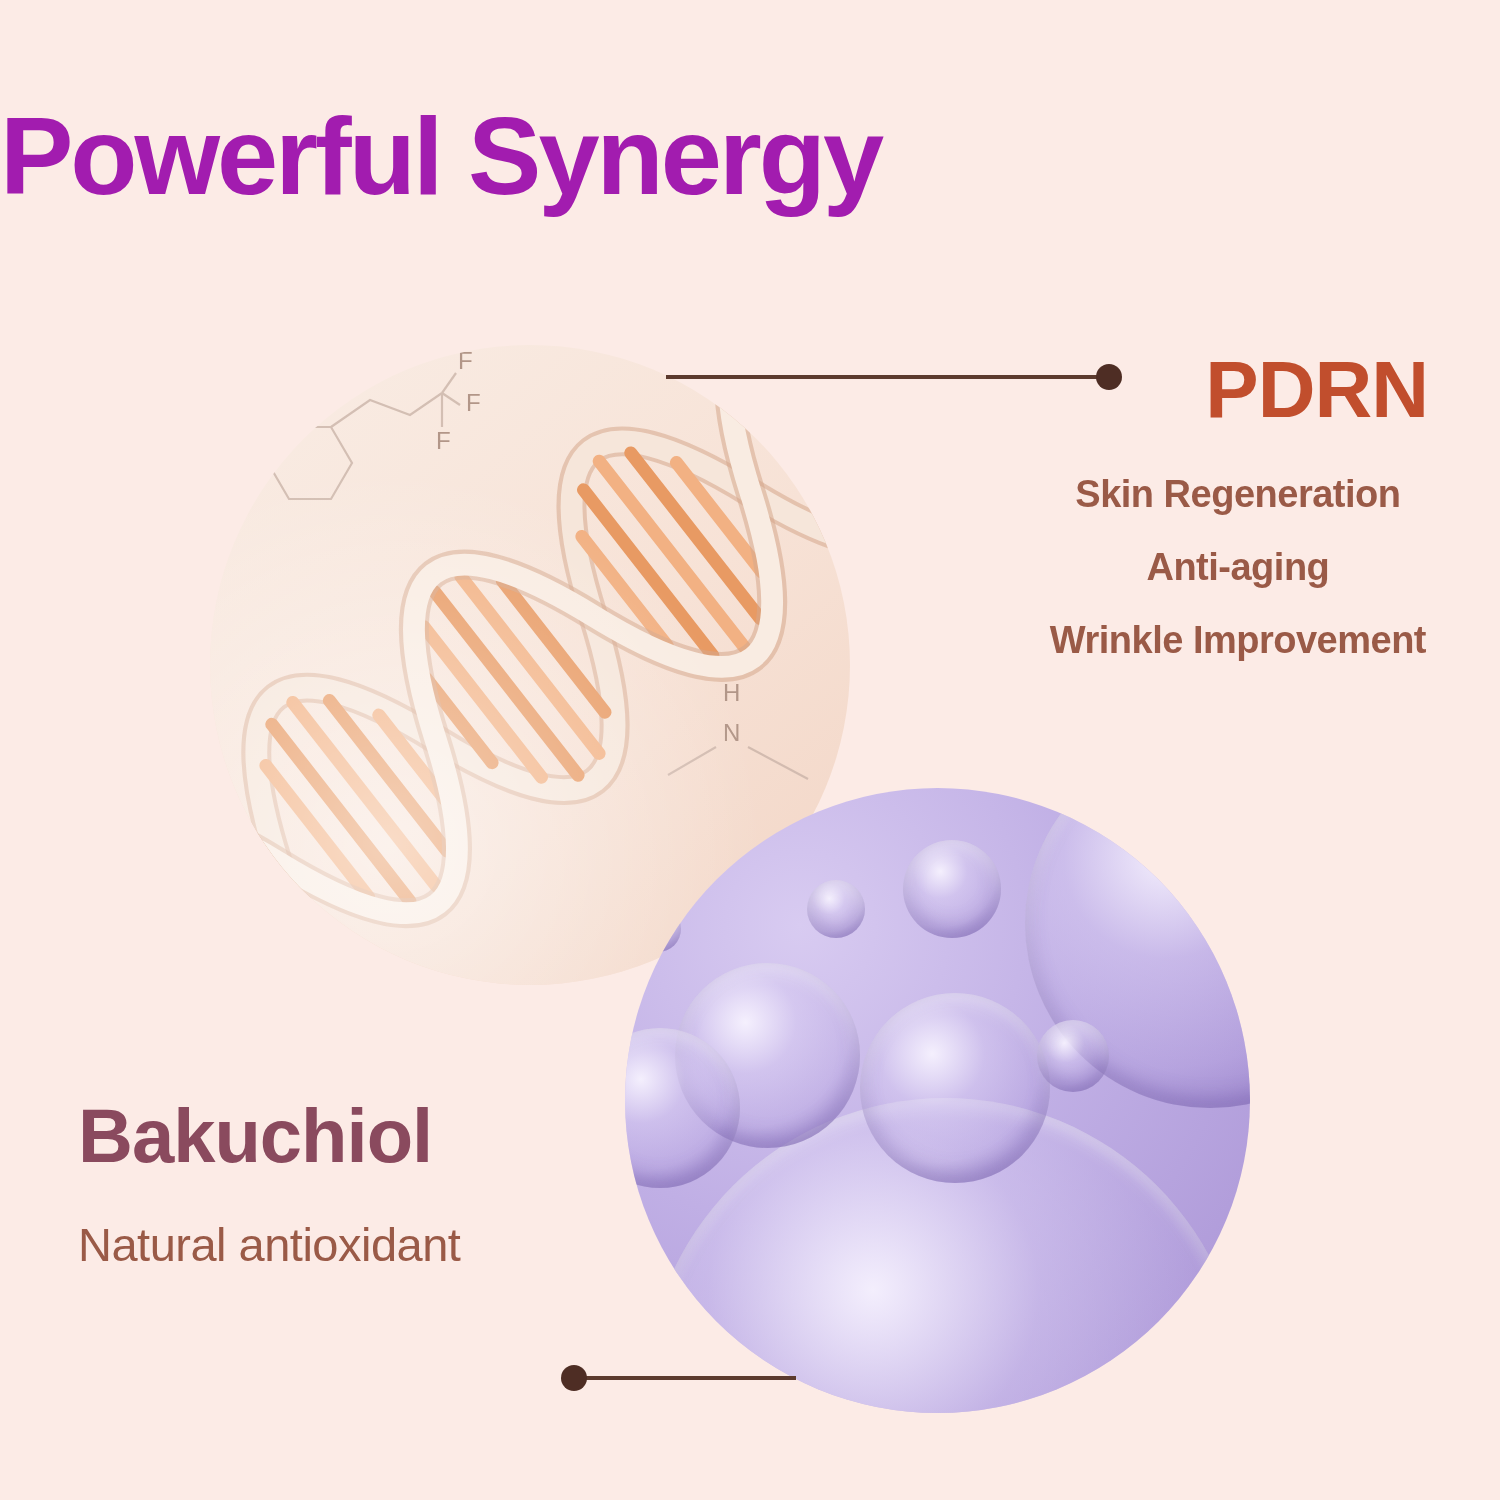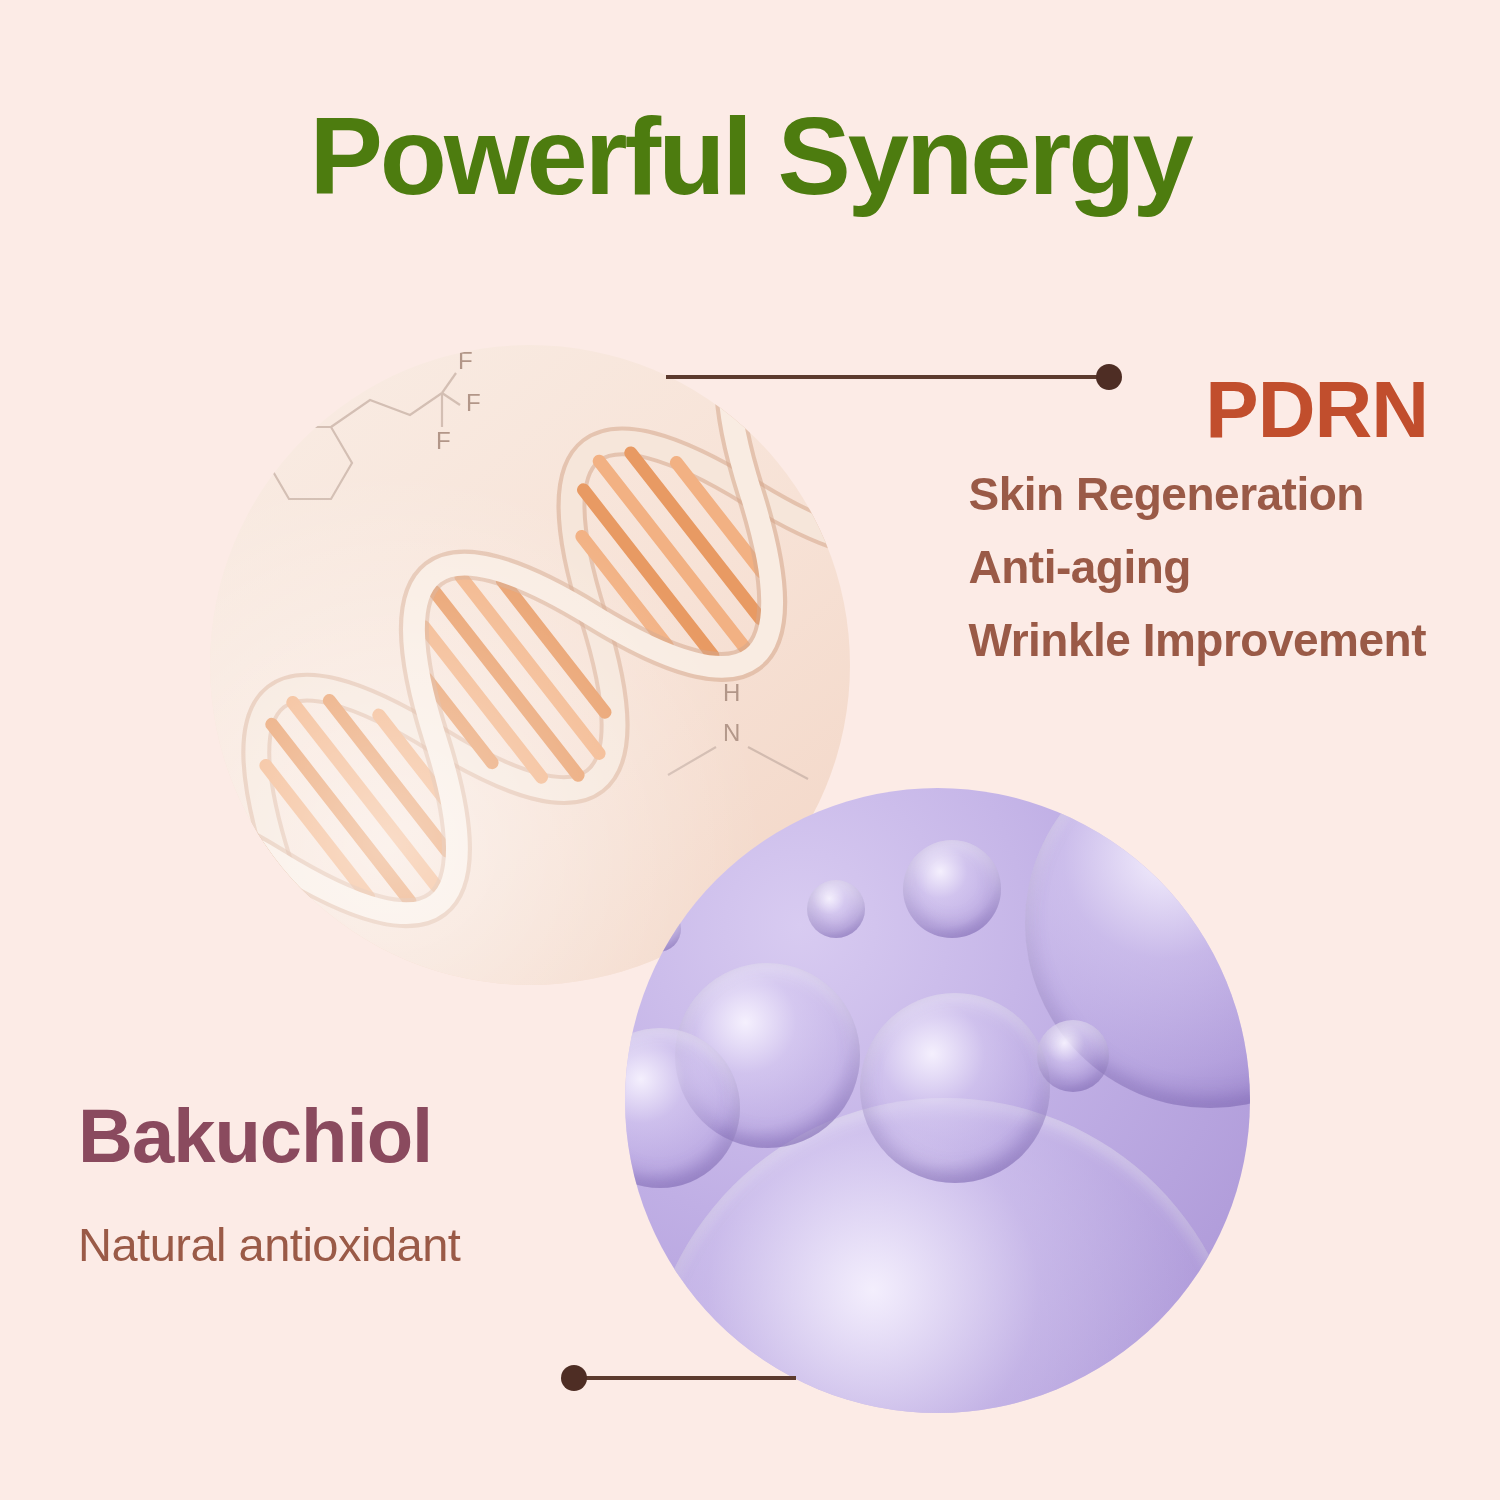--- a/index.html
+++ b/index.html
@@ -5,23 +5,22 @@
   html,body{margin:0;padding:0;}
   body{
     width:1500px;height:1500px;position:relative;overflow:hidden;
     background:#fcebe6;
     font-family:"Liberation Sans", sans-serif;
   }
 
   
   .title{
     position:absolute;top:92px;left:0;width:1500px;
-    text-align:center;
     font-size:110px;font-weight:700;letter-spacing:-3px;
-    color:#4d7c0f;
+    color:#a21caf;
   }
 
   
   .circle-dna{
     position:absolute;left:210px;top:345px;width:640px;height:640px;
     border-radius:50%;overflow:hidden;z-index:1;
     background:linear-gradient(140deg,#f9ede5 0%,#f7e2d6 55%,#f2d5c5 100%);
   }
   .circle-dna::after{
     content:"";position:absolute;inset:0;border-radius:50%;
@@ -53,25 +52,25 @@
   .connector-dot{position:absolute;width:26px;height:26px;border-radius:50%;background:#4e2d24;z-index:3;}
   .line-pdrn{left:666px;top:375px;width:444px;}
   .dot-pdrn{left:1096px;top:364px;}
   .line-bakuchiol{left:574px;top:1376px;width:222px;}
   .dot-bakuchiol{left:561px;top:1365px;}
 
   
   .pdrn-heading{
     position:absolute;right:72px;top:344px;z-index:4;
     font-size:80px;font-weight:700;letter-spacing:-1px;
-    color:#c14e2d;text-align:right;margin-top:20px;
+    color:#c14e2d;text-align:right;
   }
   .pdrn-benefits{
     position:absolute;right:74px;top:458px;z-index:4;
-    text-align:left;font-size:46px;font-weight:600;line-height:73px;
+    text-align:center;font-size:38px;font-weight:600;line-height:73px;
     color:#9a5a47;letter-spacing:-0.5px;
   }
 
   
   .bakuchiol-heading{
     position:absolute;left:78px;top:1092px;z-index:4;
     font-size:76px;font-weight:700;letter-spacing:-1px;
     color:#8a4a5e;
   }
   .bakuchiol-benefits{

